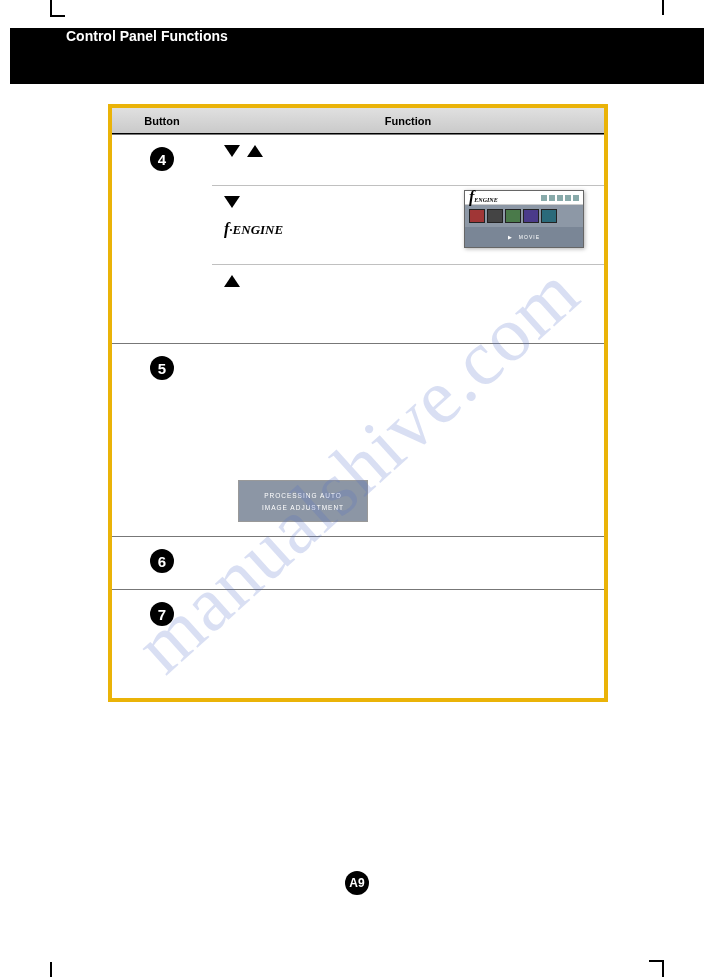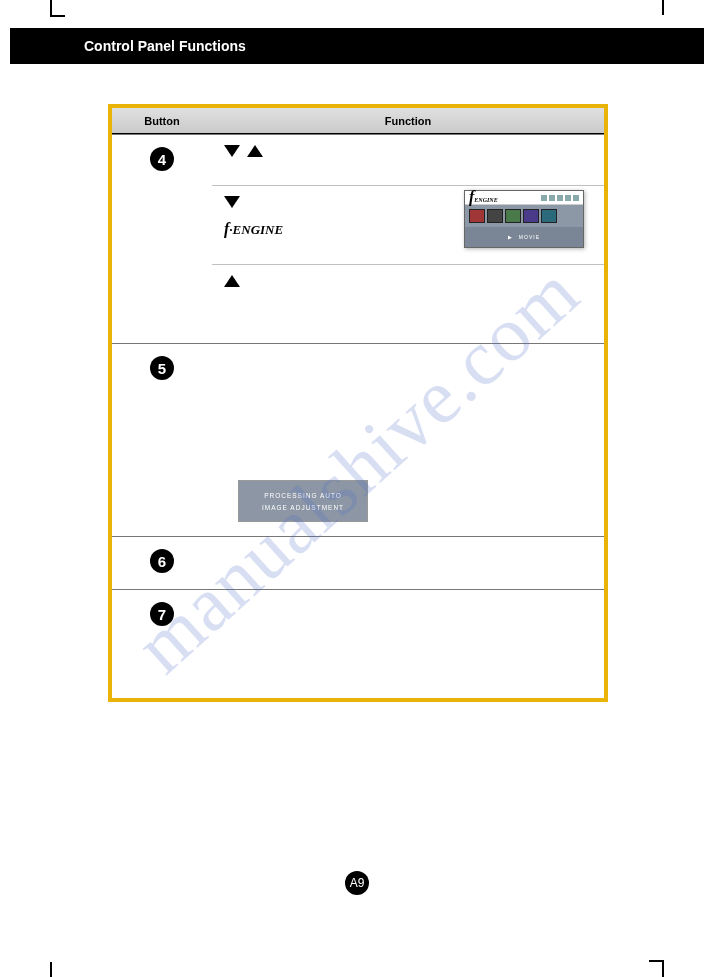--- a/index.html
+++ b/index.html
@@ -14,28 +14,27 @@
   .crop-tl { position:absolute; top:0; left:50px; width:2px; height:15px; background:#000; }
   .crop-tl2 { position:absolute; top:15px; left:50px; width:15px; height:2px; background:#000; }
   .crop-tr { position:absolute; top:0; right:50px; width:2px; height:15px; background:#000; }
   .crop-bl { position:absolute; bottom:0; left:50px; width:2px; height:15px; background:#000; }
   .crop-br { position:absolute; bottom:0; right:50px; width:2px; height:15px; background:#000; }
   .crop-br2 { position:absolute; bottom:15px; right:50px; width:15px; height:2px; background:#000; }
 
   .blackbar {
     position:absolute;
     top:28px; left:10px; right:10px;
-    height:36px;
+    height:56px;
     background:#000;
     color:#fff;
     font-size:14px;
     font-weight:600;
     display:flex;
-    align-items:center;
-    padding-left:74px;
+    padding-left:56px;
   }
 
   .content-table {
     position:absolute;
     top:104px; left:108px;
     width:500px;
     border:4px solid #eab308;
     background:#fff;
   }
   .content-table .thead {
@@ -105,21 +104,21 @@
     width:130px;height:42px;border:1px solid #999;
     background:#8c96a5;color:#fff;font-size:6.5px;letter-spacing:1px;
     display:flex;flex-direction:column;align-items:center;justify-content:center;
     gap:3px; margin-top:6px; margin-left:14px;
   }
 
   .pagecircle{
     position:absolute; left:50%; transform:translateX(-50%);
     bottom:82px;
     width:24px;height:24px;border-radius:50%;background:#000;
-    color:#fff;display:flex;align-items:center;justify-content:center;font-size:12px;font-weight:normal;
+    color:#fff;display:flex;align-items:center;justify-content:center;font-size:12px;font-weight:bold;
   }
 
   .watermark{
     position:absolute; left:50%; top:48%;
     transform:translate(-50%,-50%) rotate(-42deg);
     font-size:78px; font-weight:500;
     color:rgba(80,110,200,0.22);
     white-space:nowrap;
     letter-spacing:1px;
     pointer-events:none;

